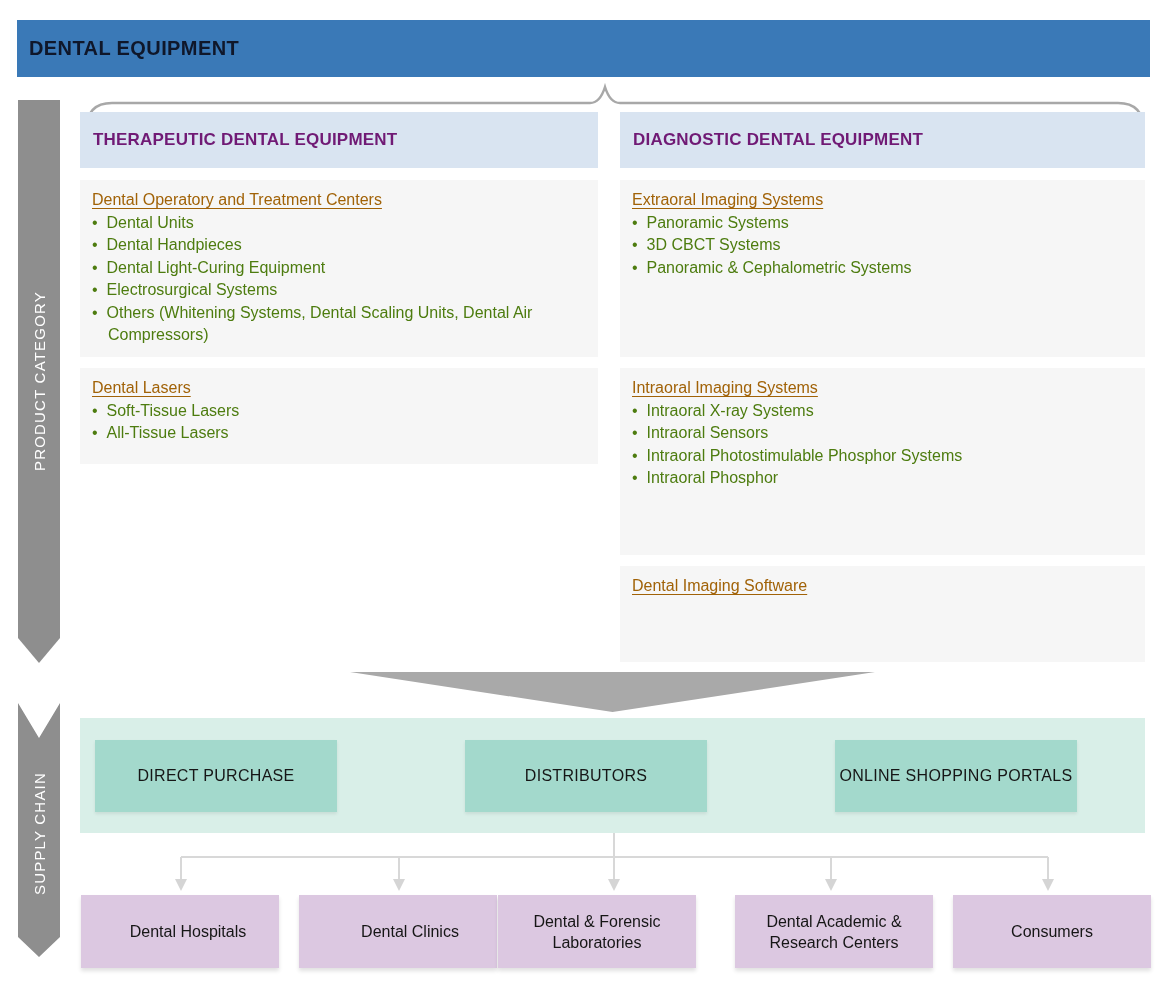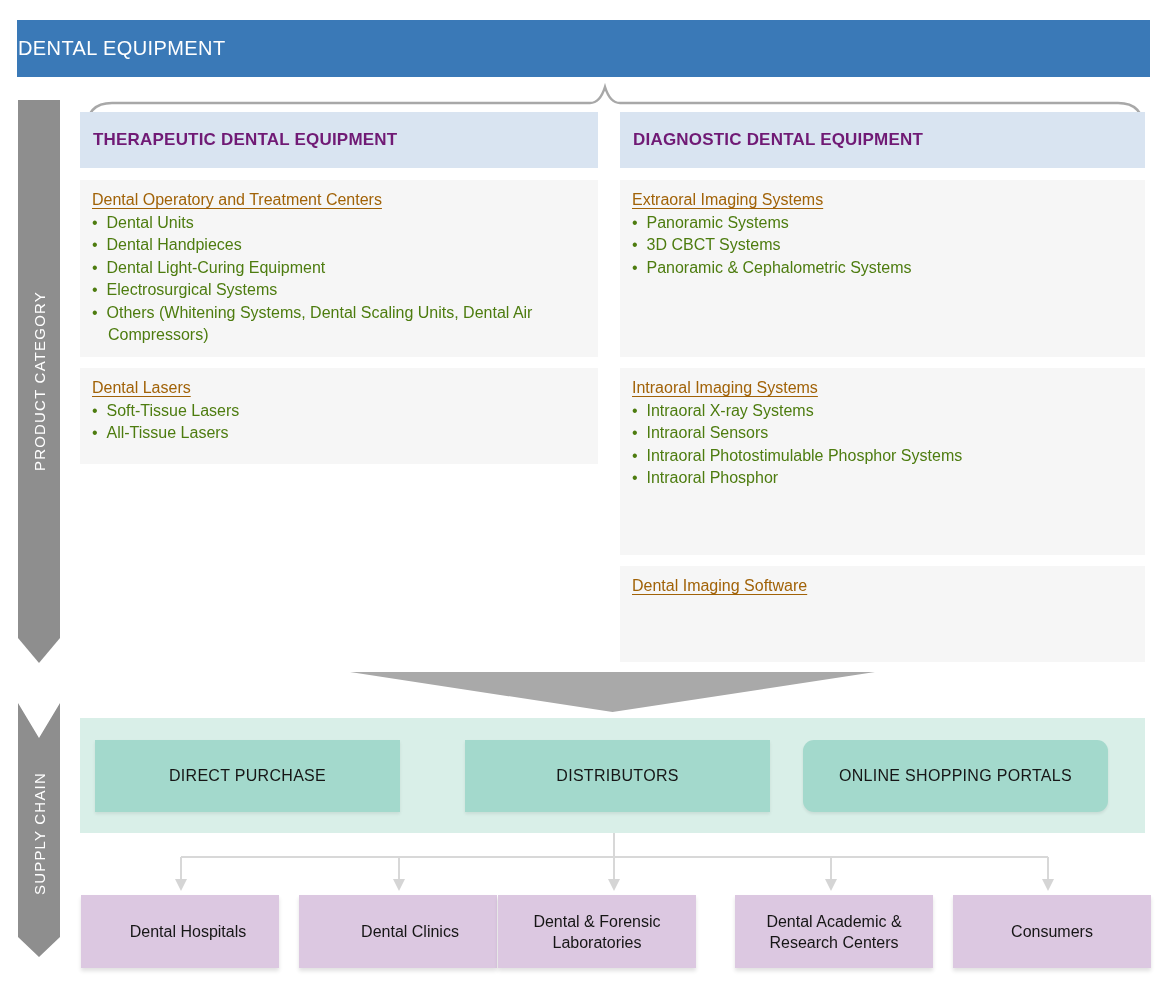--- a/index.html
+++ b/index.html
@@ -2,21 +2,21 @@
 <html><head>
 <meta charset="utf-8">
 <style>
   html,body{margin:0;padding:0;background:#ffffff;}
   .page{position:relative;width:1170px;height:990px;background:#ffffff;
         font-family:"Liberation Sans", sans-serif;color:#1d1d1d;overflow:hidden;}
 
   
   .top-bar{position:absolute;left:17px;top:20px;width:1133px;height:57px;
            background:#3a79b7;display:flex;align-items:center;}
-  .top-bar .title{color:#ffffff;font-weight:normal;font-size:20px;letter-spacing:.4px;padding-left:1px;}
+  .top-bar .title{color:#0f172a;font-weight:bold;font-size:20px;letter-spacing:.4px;padding-left:12px;}
 
   
   .brace{position:absolute;left:85px;top:83px;width:1060px;height:50px;}
 
   
   .ribbon{position:absolute;left:18px;width:42px;background:#8e8e8e;
           display:flex;align-items:center;justify-content:center;}
   .ribbon-pc{top:100px;height:563px;
      clip-path:polygon(0 0,100% 0,100% calc(100% - 25px),50% 100%,0 calc(100% - 25px));}
   .ribbon-sc{top:703px;height:254px;
@@ -41,24 +41,24 @@
   .pbox ul{list-style:none;margin:0;padding:0;}
   .pbox li{padding-left:16px;text-indent:-16px;color:#4d7c0f;}
   .pbox li::before{content:"\2022\00a0\00a0";}
 
   
   .big-arrow{position:absolute;left:350px;top:672px;width:525px;height:40px;
       background:#a9a9a9;clip-path:polygon(0 0,100% 0,50% 100%);}
 
   
   .band{position:absolute;left:80px;top:718px;width:1065px;height:115px;background:#d9efe8;}
-  .chan{position:absolute;top:22px;height:72px;width:305px;background:#a3d9cc;
+  .chan{position:absolute;top:22px;height:72px;width:242px;background:#a3d9cc;
         display:flex;align-items:center;justify-content:center;text-align:center;
         font-size:16px;letter-spacing:.3px;color:#161616;box-shadow:0 2px 3px rgba(0,0,0,.08);}
-  .chan1{left:15px;} .chan2{left:385px;} .chan3{left:723px;border-radius:11px;}
+  .chan1{left:15px;} .chan2{left:385px;} .chan3{left:755px;}
 
   
   .connectors{position:absolute;left:0;top:833px;width:1170px;height:62px;}
 
   
   .cust{position:absolute;top:895px;height:73px;width:198px;background:#dcc8e1;
         display:flex;align-items:center;justify-content:center;text-align:center;
         font-size:16px;line-height:21px;color:#161616;padding:0 8px;box-sizing:border-box;
         box-shadow:0 3px 4px rgba(0,0,0,.12);}
   .cust1{left:81px;padding-left:24px;} .cust2{left:299px;padding-left:32px;} .cust3{left:498px;} .cust4{left:735px;} .cust5{left:953px;}

